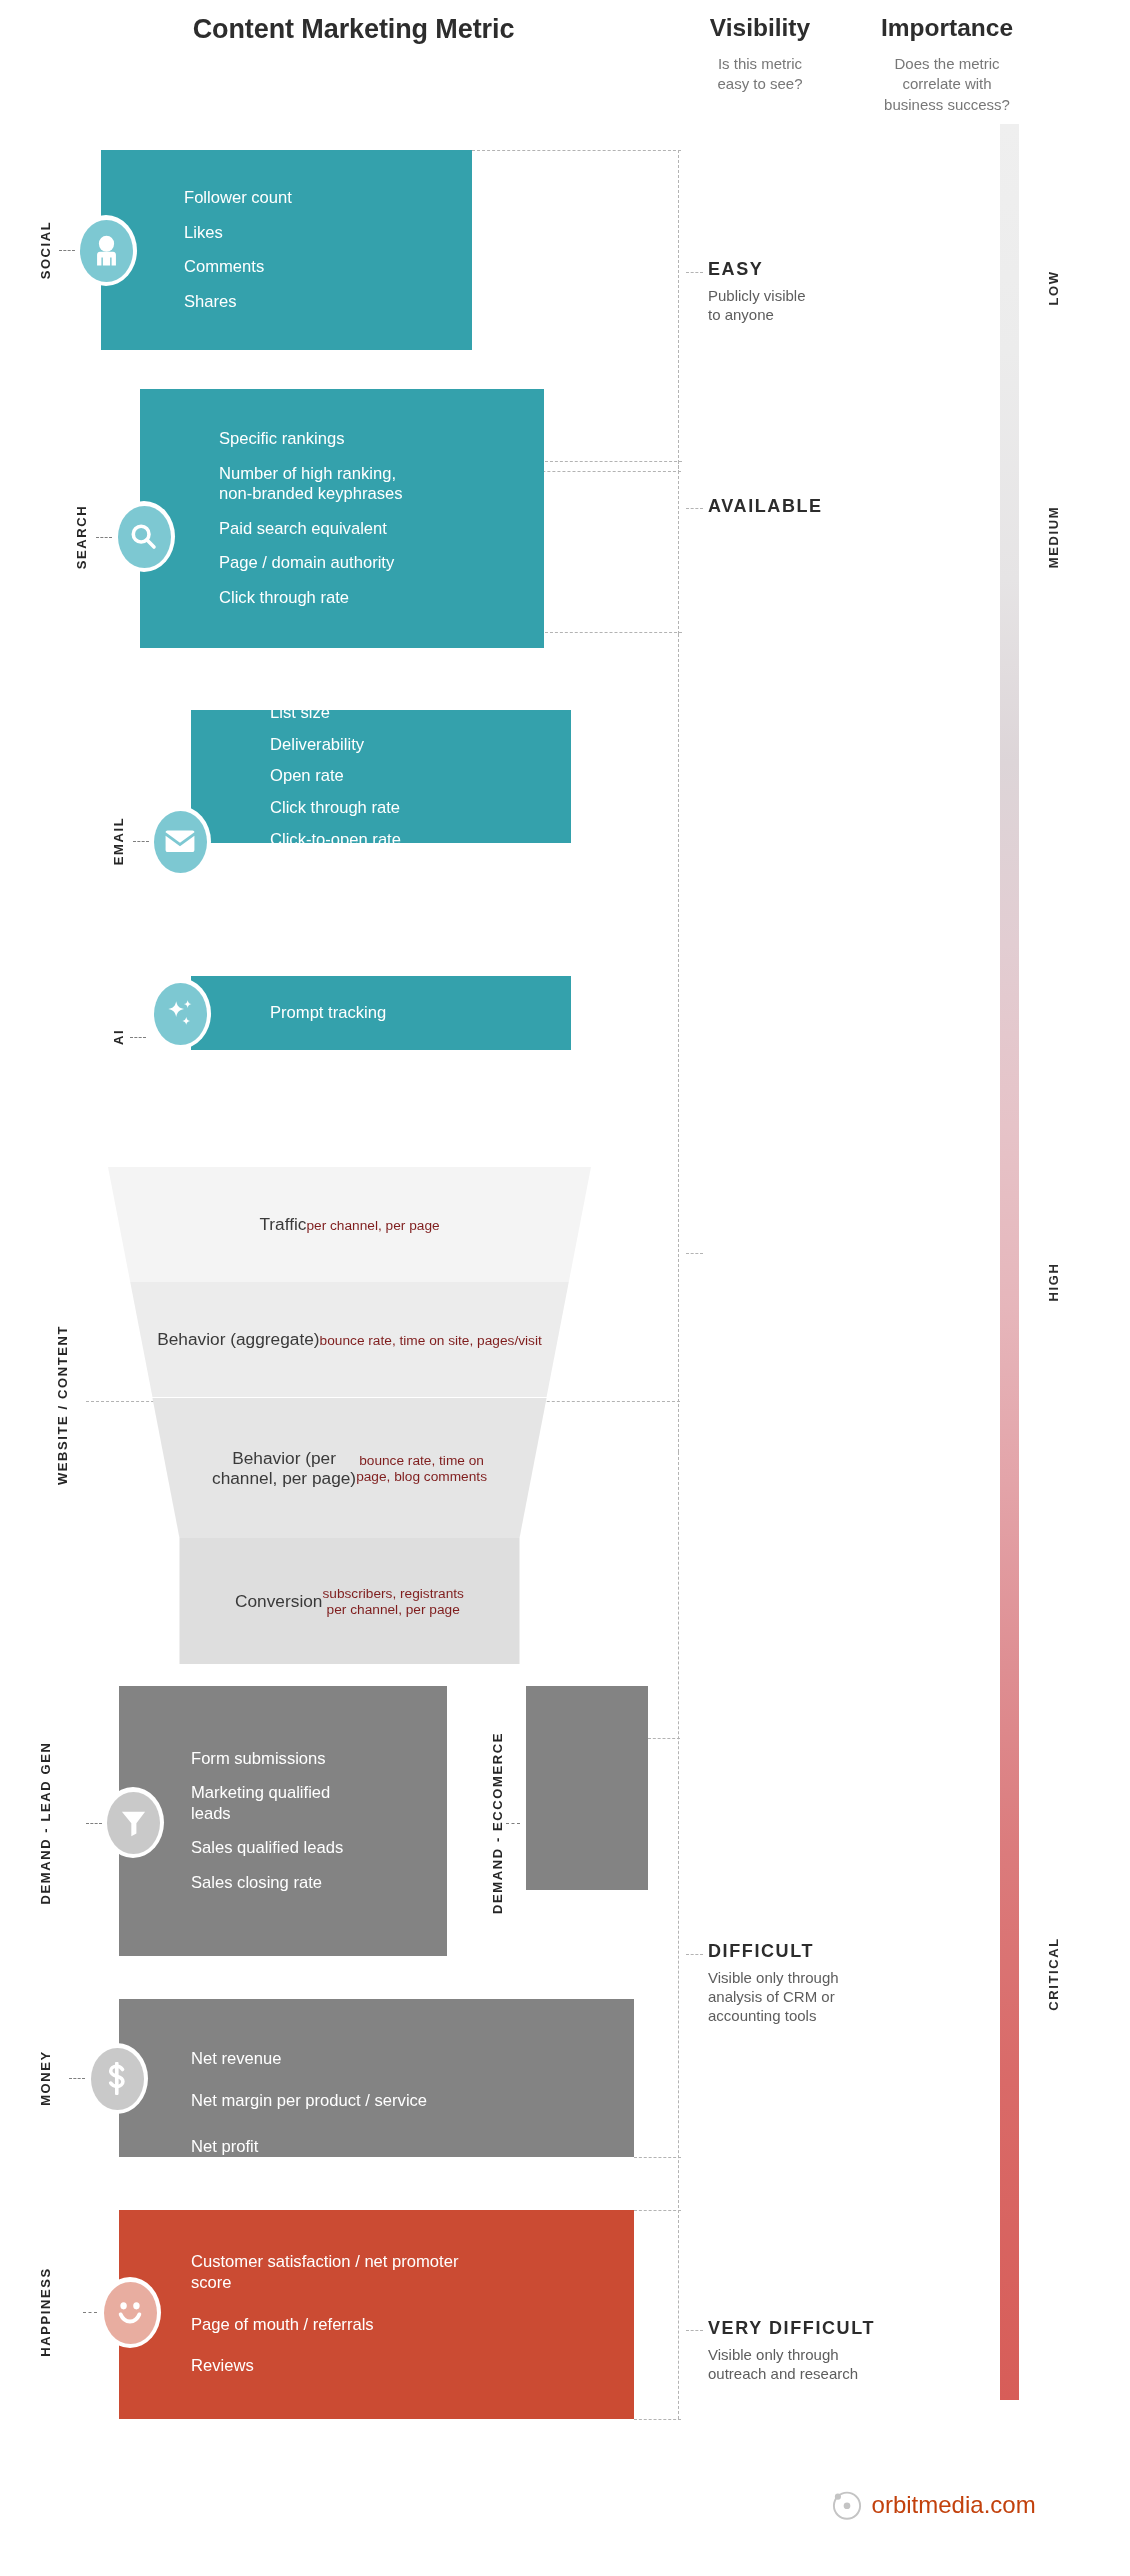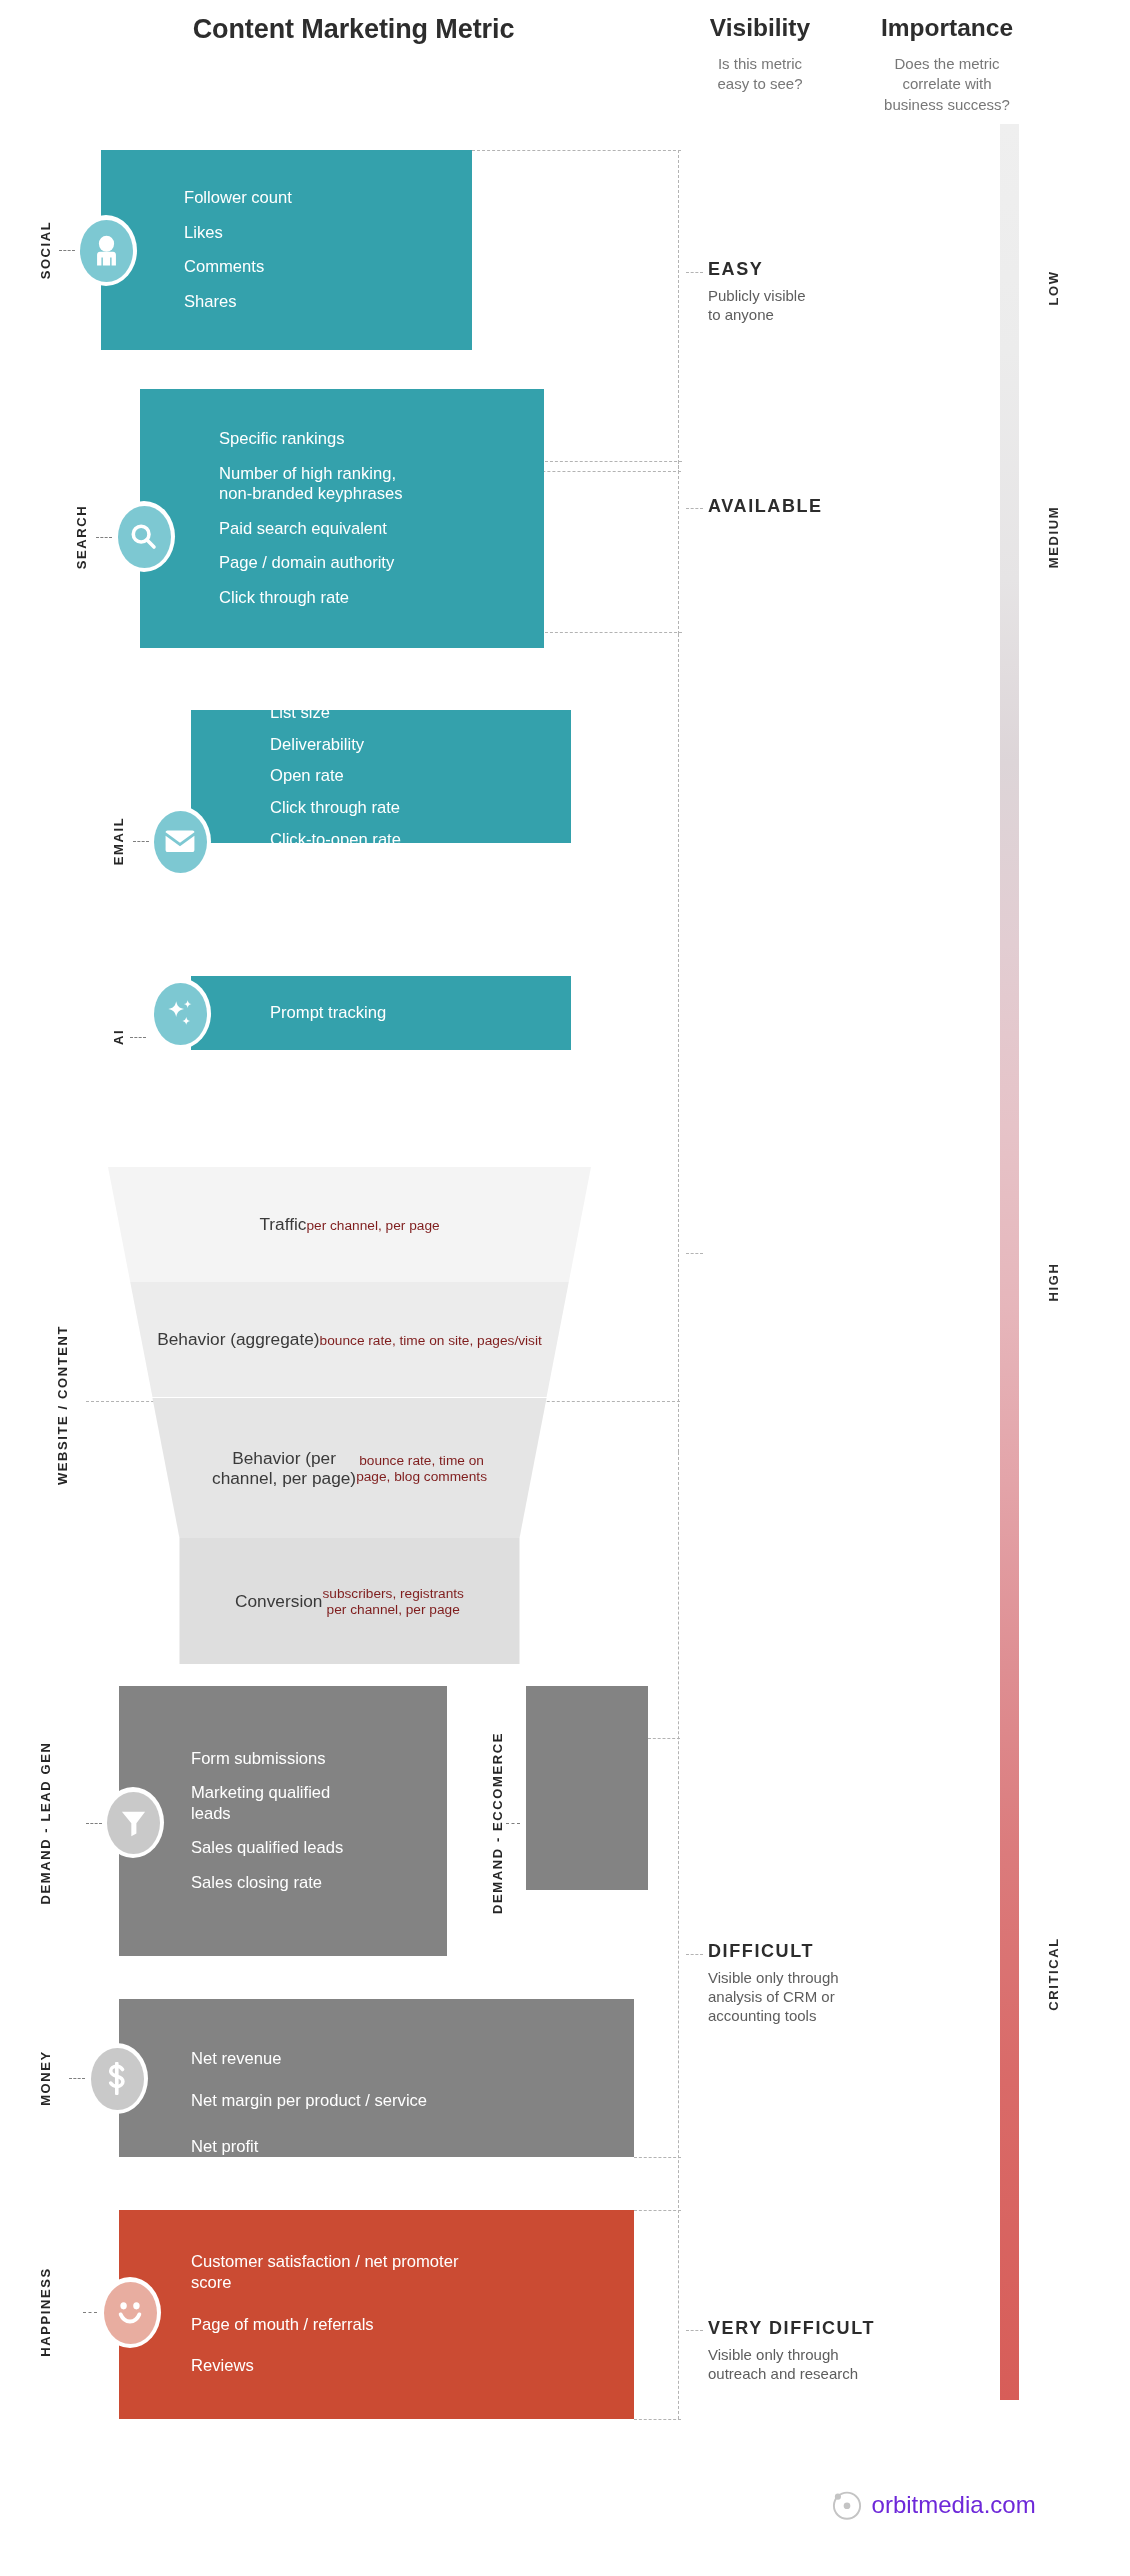--- a/index.html
+++ b/index.html
@@ -125,21 +125,21 @@
     font-size: 13px; font-weight: bold; letter-spacing: 1.6px; color: #2c2c2c;
     transform: translate(-50%,-50%) rotate(-90deg); white-space: nowrap;
   }
 
   
   .logo {
     position: absolute; left: 831px; top: 2489px;
     display: flex; align-items: center; gap: 8.6px;
   }
   .logo .logomark { width: 32px; height: 32px; position: relative; }
-  .logo .logotext { font-size: 24px; color: #6d28d9; }
+  .logo .logotext { font-size: 24px; color: #c2410c; }
 </style>
 </head>
 <body>
 
 <div class="stage">
 
   <div class="hdr-metric">Content Marketing Metric</div>
   <div class="hdr-vis">Visibility</div>
   <div class="hdr-sub vis" style="white-space:pre-line">Is this metric
 easy to see?</div>

